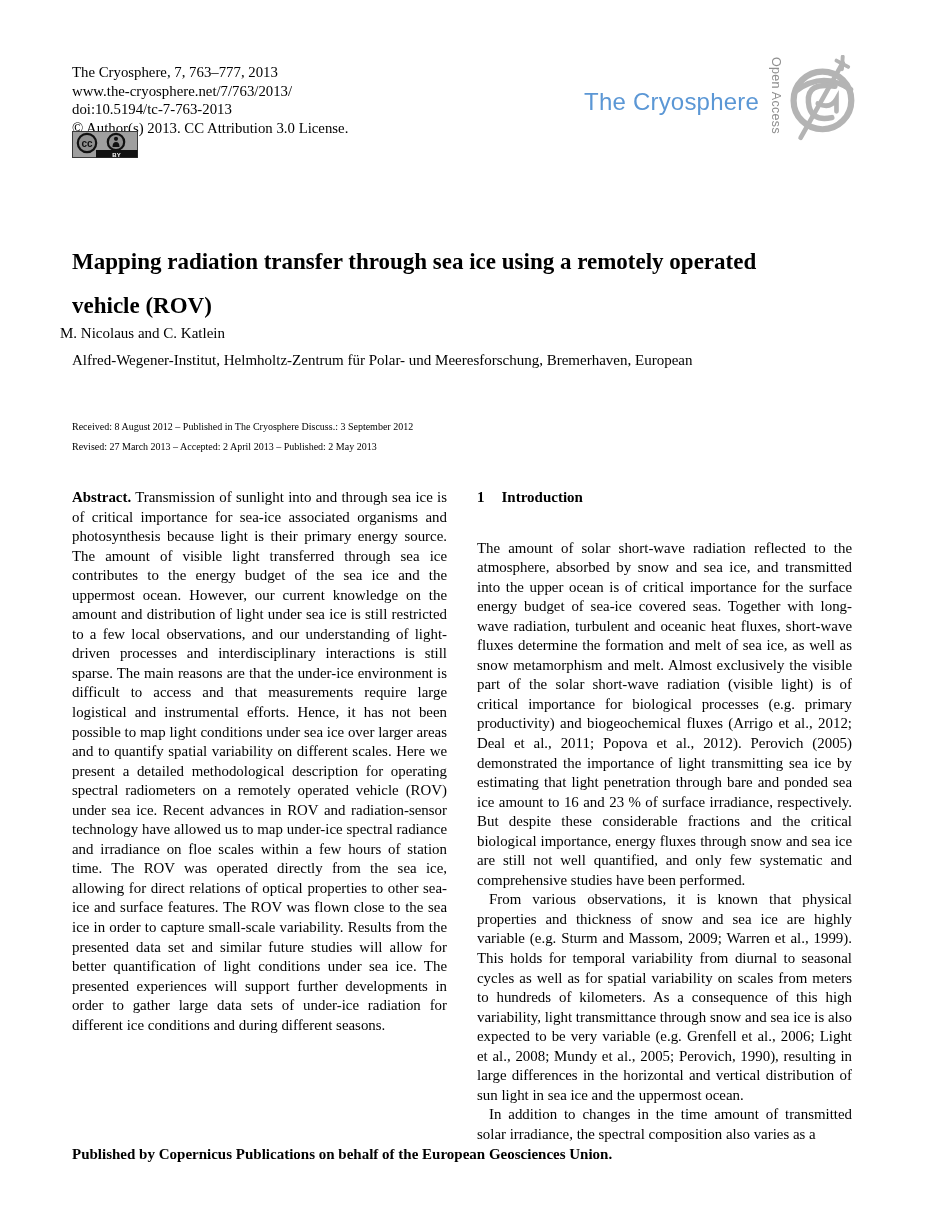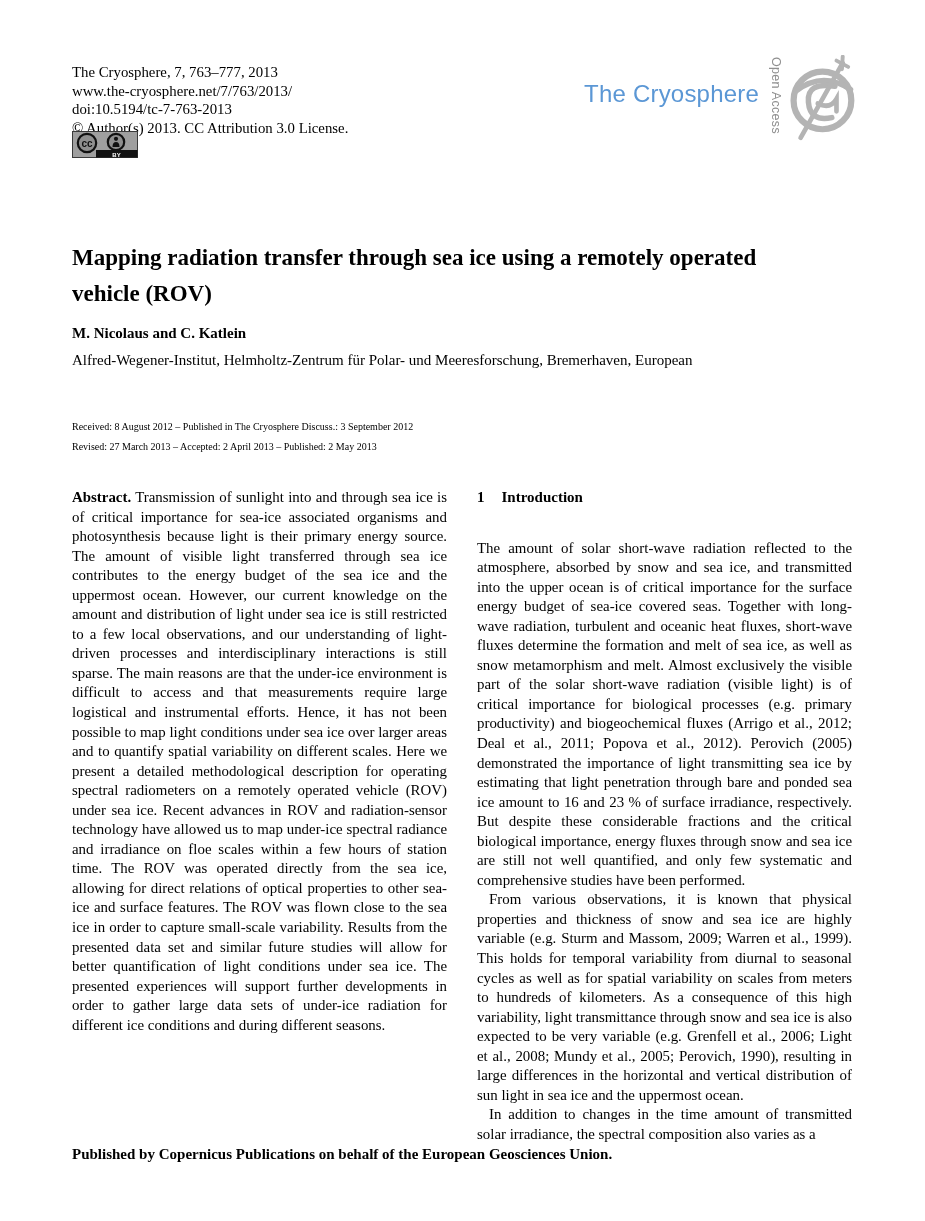--- a/index.html
+++ b/index.html
@@ -21,40 +21,40 @@
   .cc-badge {
     position: absolute; top: 131px; left: 72px;
     width: 66px; height: 30px; display: block;
   }
   .header-right {
     position: absolute; top: 55px; right: 62px;
     display: flex; align-items: flex-start;
   }
   .journal-name {
     font-family: "Liberation Sans", sans-serif;
-    font-size: 24px; margin-top: 25px; margin-right: 10px;
+    font-size: 24px; margin-top: 33px; margin-right: 10px;
     letter-spacing: 0.2px;
   }
   .open-access {
     font-family: "Liberation Sans", sans-serif;
     font-size: 12.5px; color: #8f8f8f;
     writing-mode: vertical-rl;
     height: 84px; margin-right: 2px; margin-top: 2px;
     letter-spacing: 0.3px;
   }
   .egu-logo { display: block; }
 
   
   .title {
     position: absolute; top: 240px; left: 72px; width: 750px;
-    font-size: 23px; font-weight: bold; line-height: 36px;
+    font-size: 23px; font-weight: bold; line-height: 44px;
   }
   .authors {
-    position: absolute; top: 325px; left: 72px;
-    font-size: 15px; font-weight: bold;
+    position: absolute; top: 325px; left: 60px;
+    font-size: 15px; font-weight: normal;
   }
   .affiliation {
     position: absolute; top: 352px; left: 72px;
     font-size: 15px;
   }
   .correspondence {
     position: absolute; top: 385px; left: 72px;
     font-size: 15px;
   }
   .correspondence .ital { font-style: italic; }

